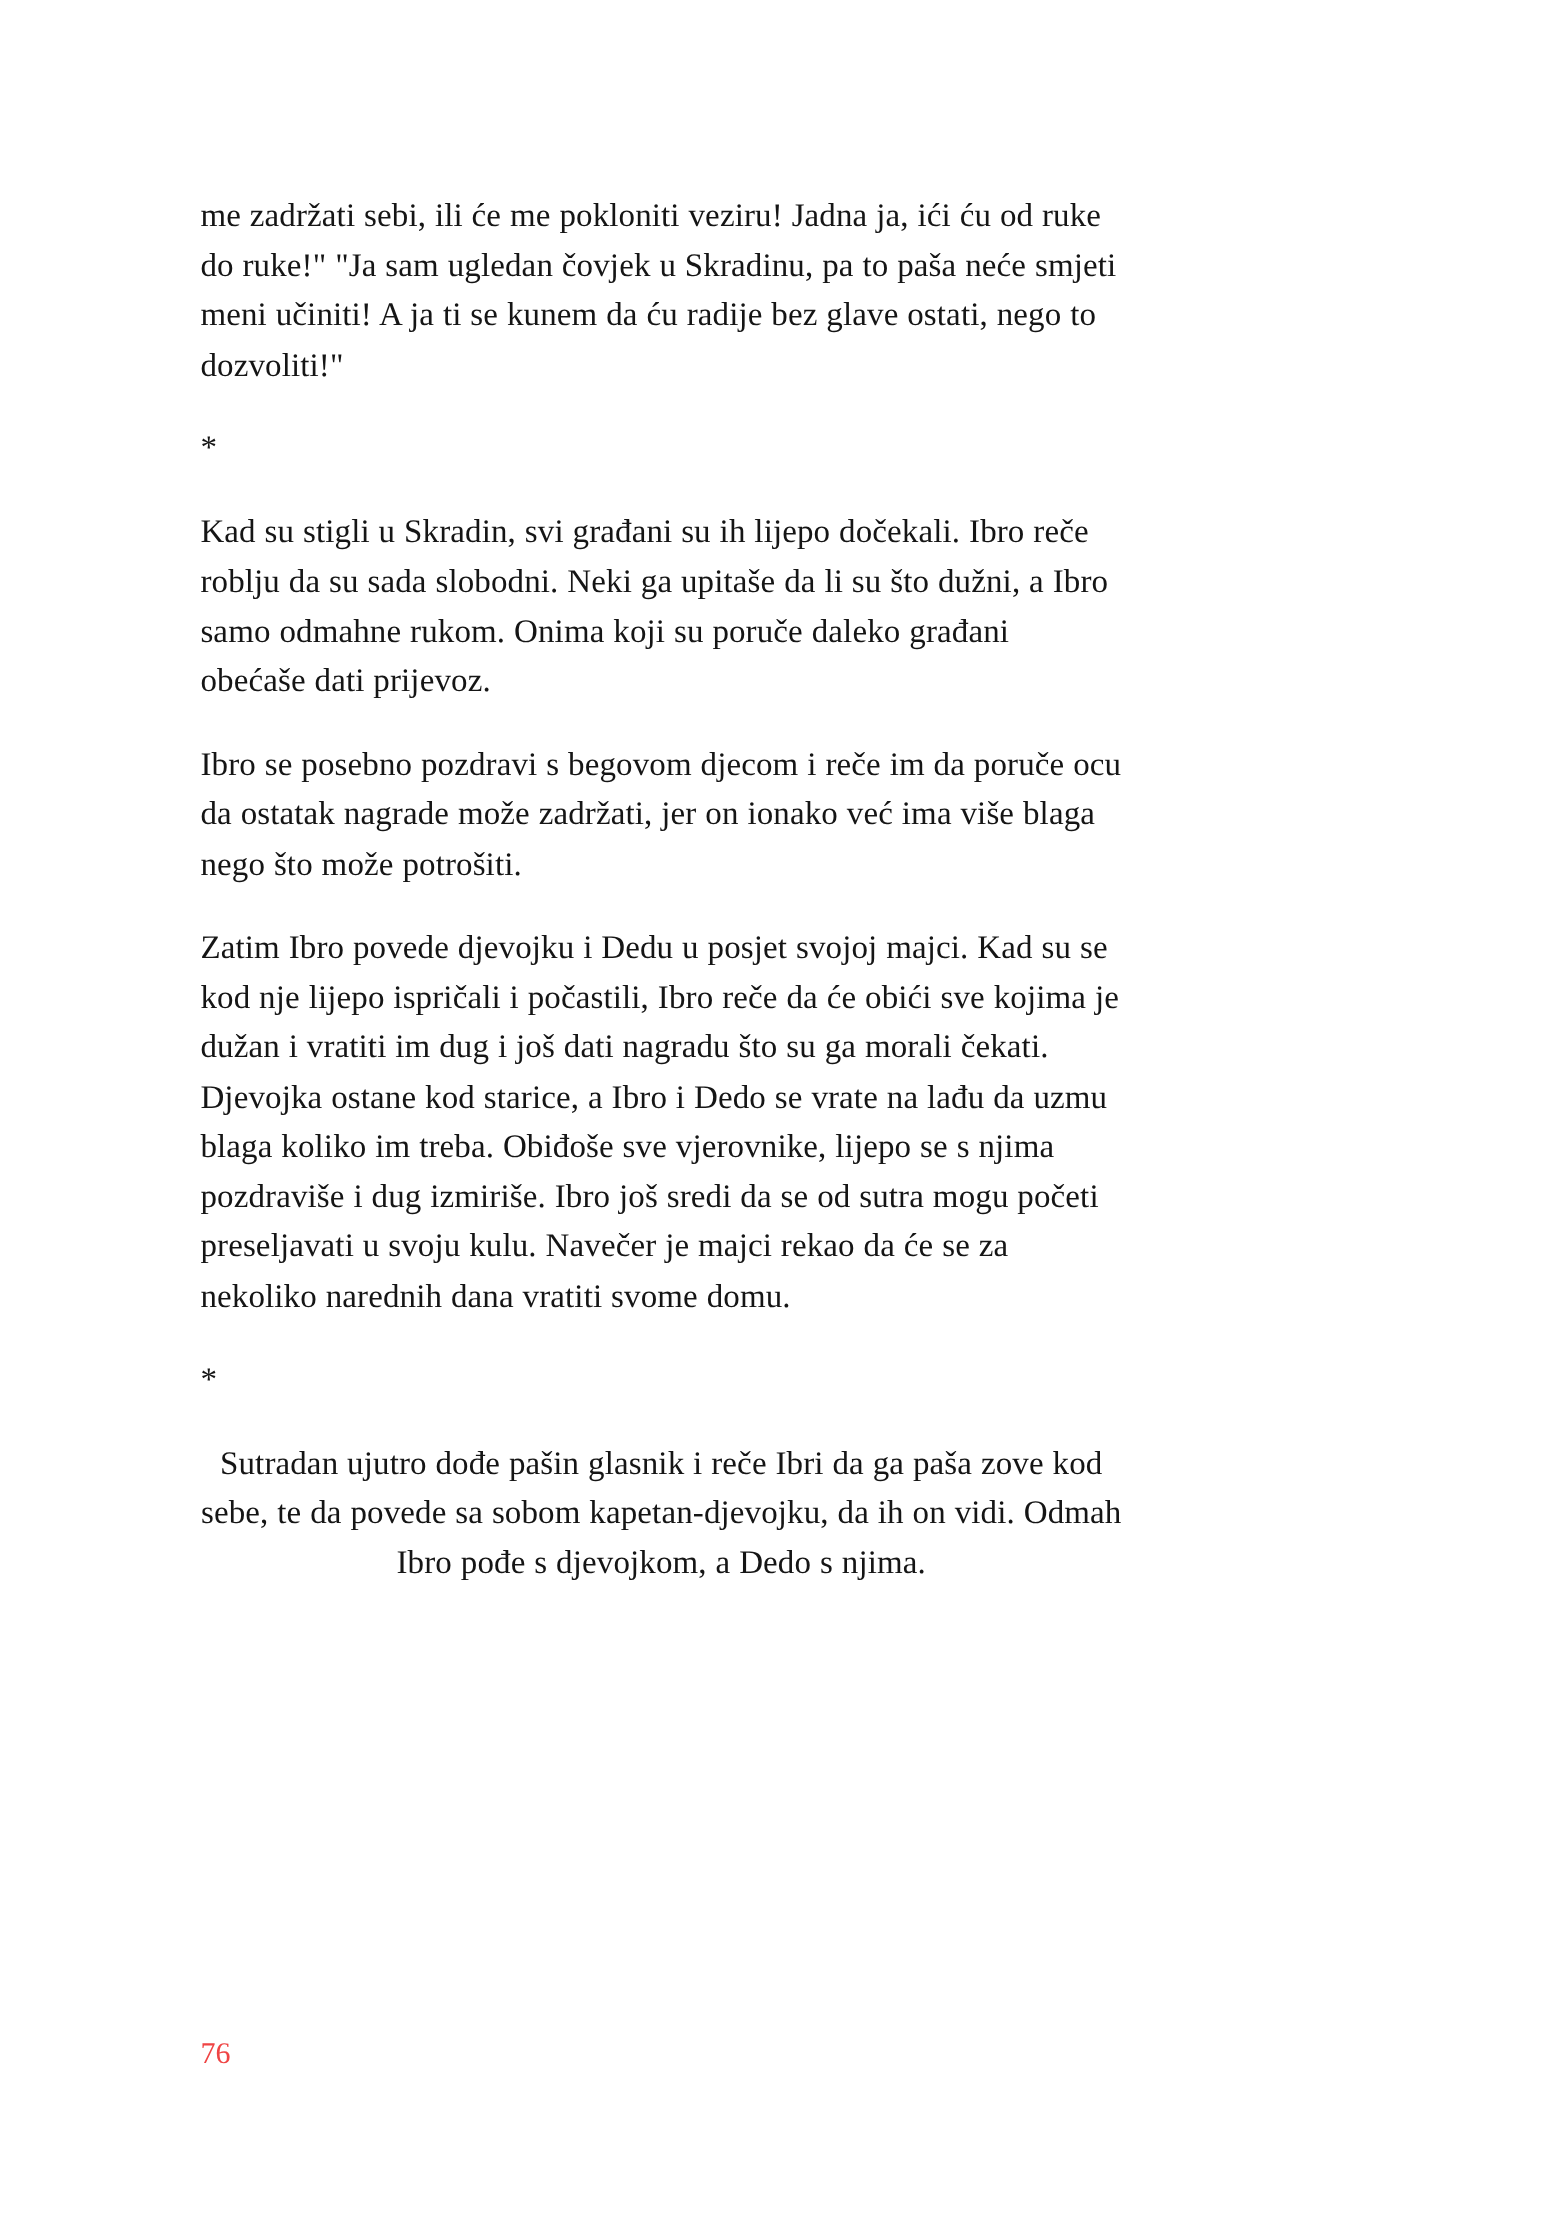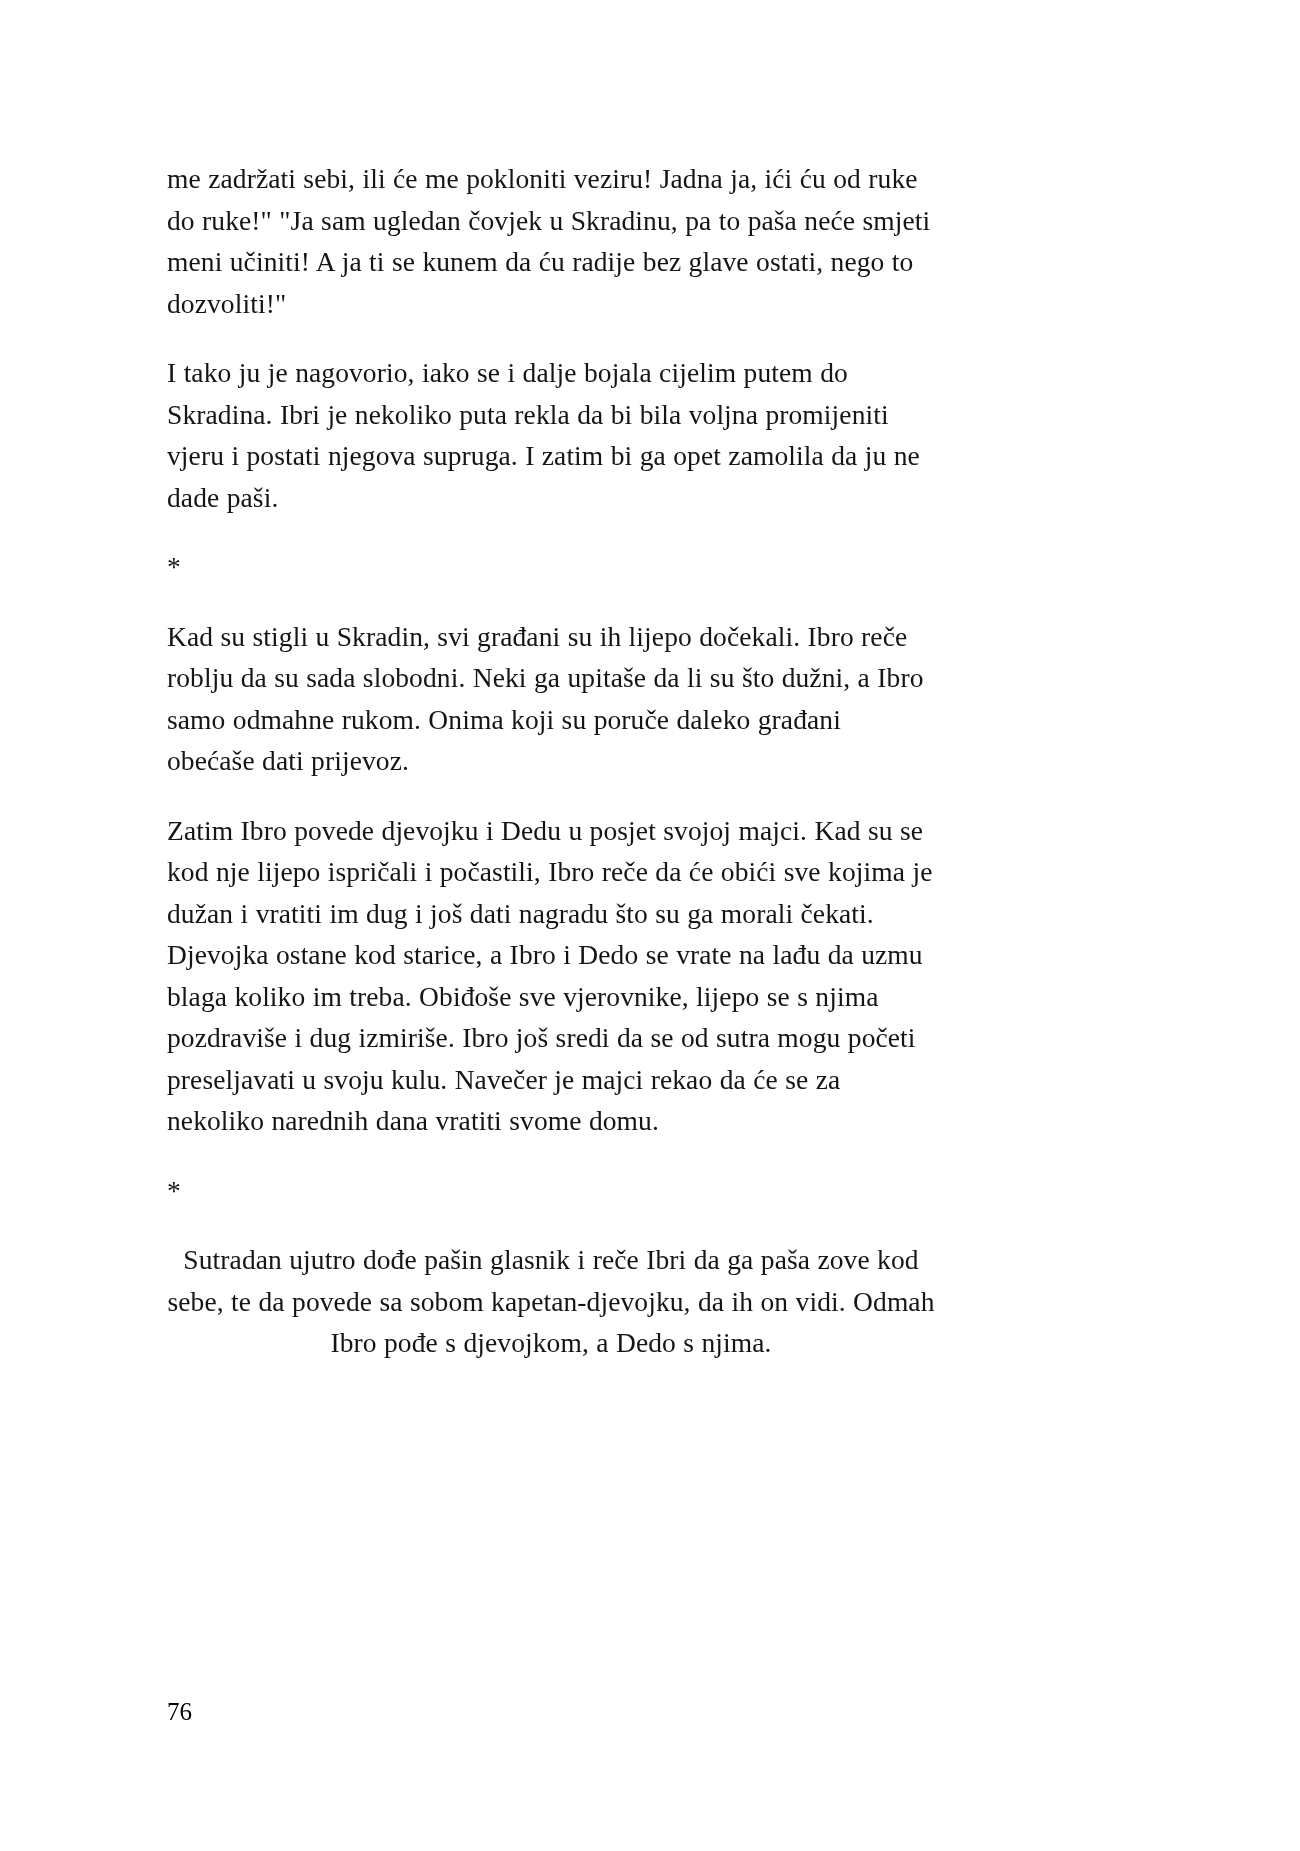--- a/index.html
+++ b/index.html
@@ -47,39 +47,39 @@
   .para:last-child {
     margin-bottom: 0;
     text-align: center;
   }
   .page-number {
     position: absolute;
     left: 167px;
     top: 1697px;
     font-size: 25px;
     line-height: 30px;
-    color: #000000;
+    color: #ef4444;
     font-family: "Liberation Serif", "DejaVu Serif", serif;
   }
 </style>
 </head>
 <body>
 
 <div class="page">
 
   <div class="text-column">
 
     <p class="para">me zadržati sebi, ili će me pokloniti veziru! Jadna ja, ići ću od ruke do ruke!" "Ja sam ugledan čovjek u Skradinu, pa to paša neće smjeti meni učiniti! A ja ti se kunem da ću radije bez glave ostati, nego to dozvoliti!"</p>
 
-    <p class="para">I tako ju je nagovorio, iako se i dalje bojala cijelim putem do Skradina. Ibri je nekoliko puta rekla da bi bila voljna promijeniti vjeru i postati njegova supruga. I zatim bi ga opet zamolila da ju ne dade paši.</p>
 
     <p class="divider">*</p>
 
     <p class="para">Kad su stigli u Skradin, svi građani su ih lijepo dočekali. Ibro reče roblju da su sada slobodni. Neki ga upitaše da li su što dužni, a Ibro samo odmahne rukom. Onima koji su poruče daleko građani obećaše dati prijevoz.</p>
 
+    <p class="para">Ibro se posebno pozdravi s begovom djecom i reče im da poruče ocu da ostatak nagrade može zadržati, jer on ionako već ima više blaga nego što može potrošiti.</p>
 
     <p class="para">Zatim Ibro povede djevojku i Dedu u posjet svojoj majci. Kad su se kod nje lijepo ispričali i počastili, Ibro reče da će obići sve kojima je dužan i vratiti im dug i još dati nagradu što su ga morali čekati. Djevojka ostane kod starice, a Ibro i Dedo se vrate na lađu da uzmu blaga koliko im treba. Obiđoše sve vjerovnike, lijepo se s njima pozdraviše i dug izmiriše. Ibro još sredi da se od sutra mogu početi preseljavati u svoju kulu. Navečer je majci rekao da će se za nekoliko narednih dana vratiti svome domu.</p>
 
     <p class="divider">*</p>
 
     <p class="para">Sutradan ujutro dođe pašin glasnik i reče Ibri da ga paša zove kod sebe, te da povede sa sobom kapetan-djevojku, da ih on vidi. Odmah Ibro pođe s djevojkom, a Dedo s njima.</p>
 
   </div>
 
   <div class="page-number">76</div>

